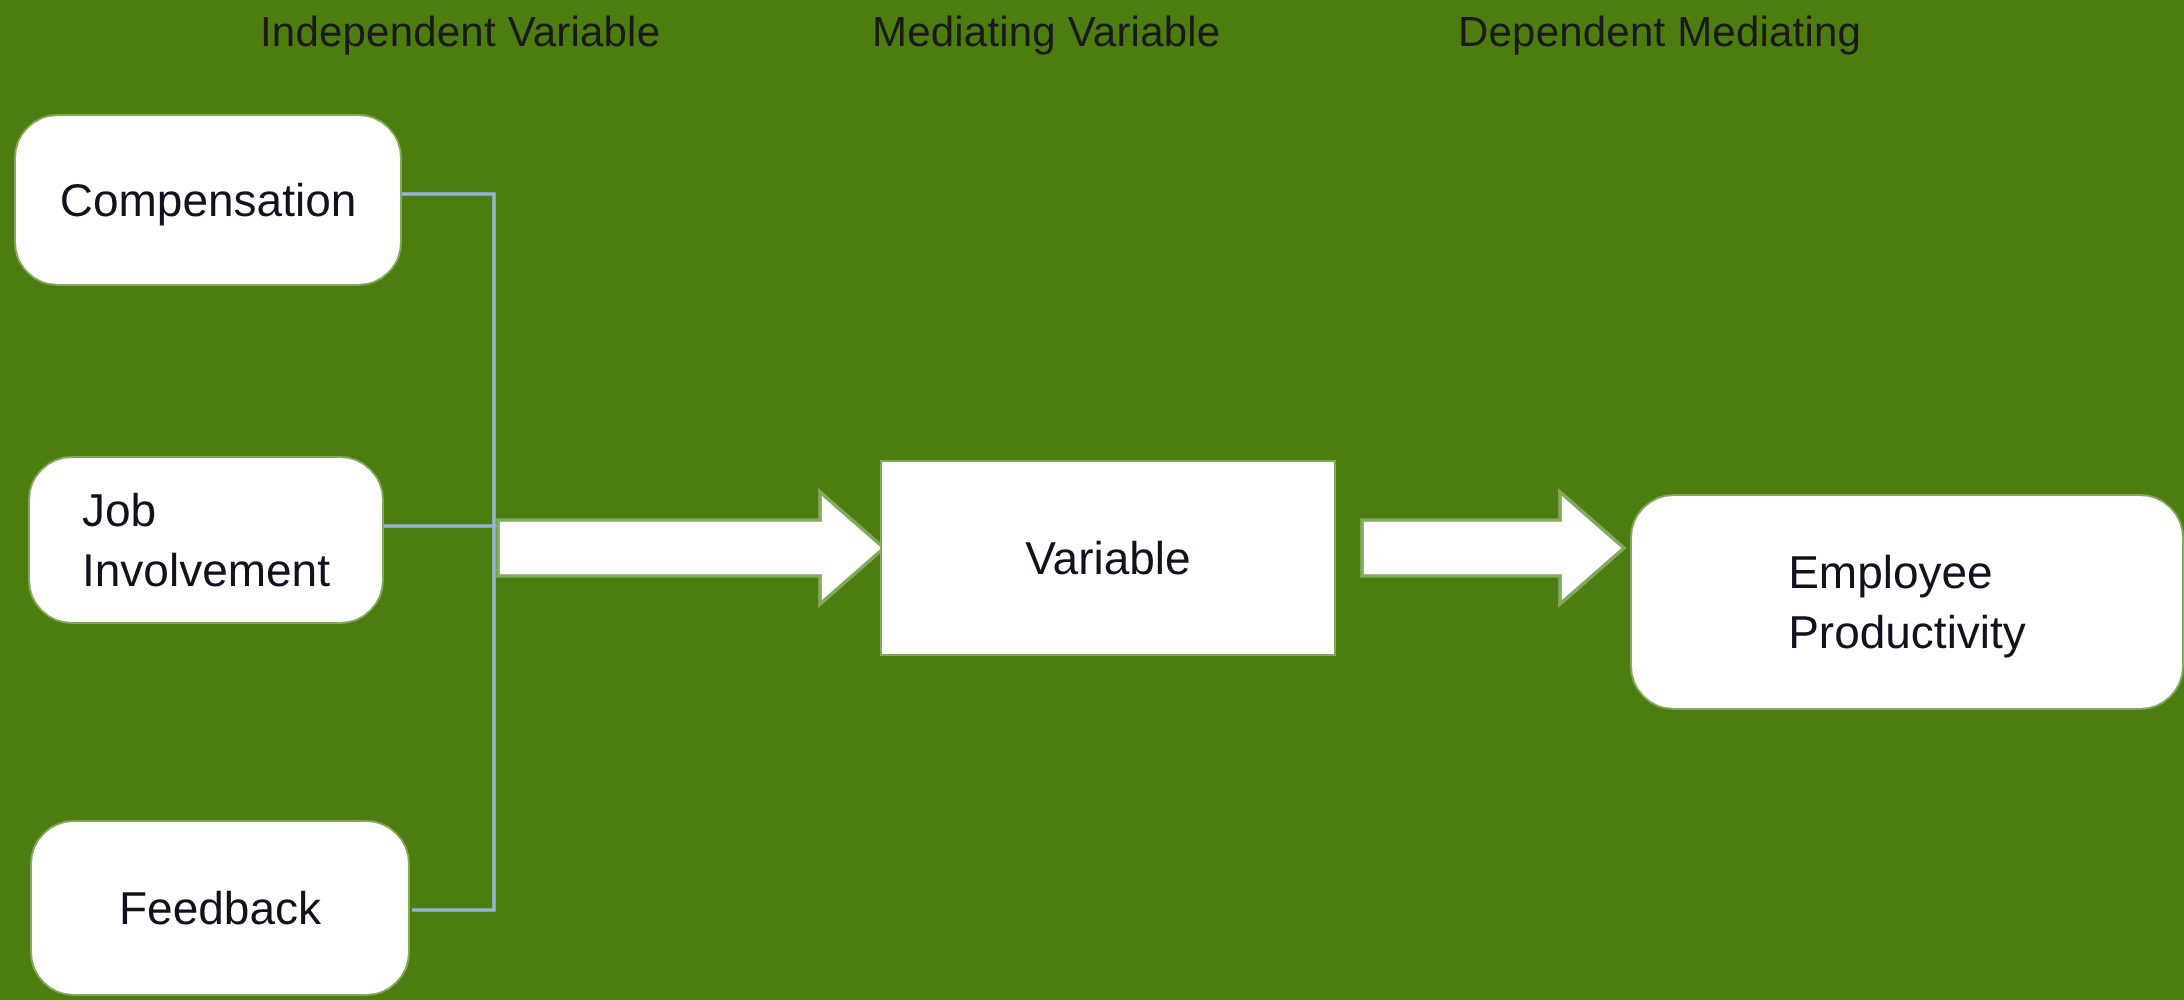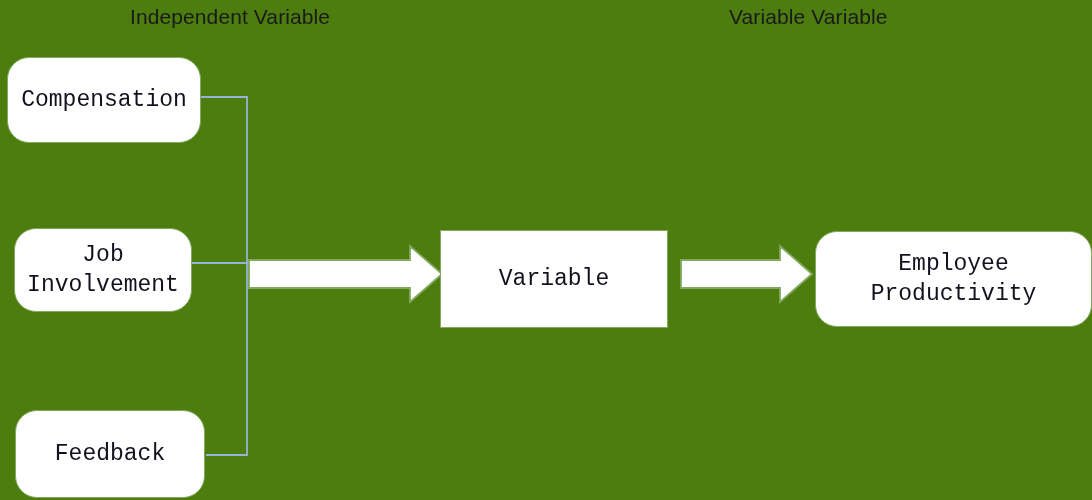--- a/index.html
+++ b/index.html
@@ -35,22 +35,21 @@
 
   
   .node {
     position: absolute;
     box-sizing: border-box;
     border: 1.6px solid #83a95f;
     background: #ffffff;
     display: flex;
     align-items: center;
     justify-content: center;
-    text-align: center;
-    font-family: Liberation Mono, monospace;
+    font-family: Liberation Sans, sans-serif;
     font-size: 23px;
     line-height: 30px;
     color: #12121f;
     z-index: 3;
   }
   .node.rounded { border-radius: 22px; }
   .node.sharp   { border-radius: 0; }
 
   #node-compensation {
     left: 7px;  top: 57px;  width: 194px; height: 86px;
@@ -58,21 +57,21 @@
   #node-job-involvement {
     left: 14px; top: 228px; width: 178px; height: 84px;
   }
   #node-feedback {
     left: 15px; top: 410px; width: 190px; height: 88px;
   }
   #node-coaching {
     left: 440px; top: 230px; width: 228px; height: 98px;
   }
   #node-employee-productivity {
-    left: 815px; top: 231px; width: 277px; height: 96px;
+    left: 815px; top: 247px; width: 277px; height: 108px;
   }
 
   .node-label { display: block; padding: 0 8px; }
 
   
   #connector-svg {
     position: absolute;
     left: 0; top: 0;
     width: 1092px; height: 500px;
     z-index: 1;
@@ -88,22 +87,23 @@
   #arrow-one { left: 248px; top: 243px; width: 196px; height: 62px; }
   #arrow-two { left: 680px; top: 243px; width: 134px; height: 62px; }
 </style>
 </head>
 <body>
 
 <div id="canvas">
 
   <div class="col-header" id="hdr-independent">Independent Variable</div>
 
+  <div class="col-header" id="hdr-mediating">Mediating Variable</div>
 
-  <div class="col-header" id="hdr-dependent">Variable Variable</div>
+  <div class="col-header" id="hdr-dependent">Dependent Mediating</div>
 
   <svg id="connector-svg" viewBox="0 0 1092 500" xmlns="http://www.w3.org/2000/svg">
 
     <path d="M 201 97 L 247 97 L 247 263" fill="none" stroke="#94b3d6" stroke-width="1.8"></path>
 
     <path d="M 206 455 L 247 455 L 247 263" fill="none" stroke="#94b3d6" stroke-width="1.8"></path>
 
     <path d="M 192 263 L 252 263" fill="none" stroke="#94b3d6" stroke-width="1.8"></path>
   </svg>
 

